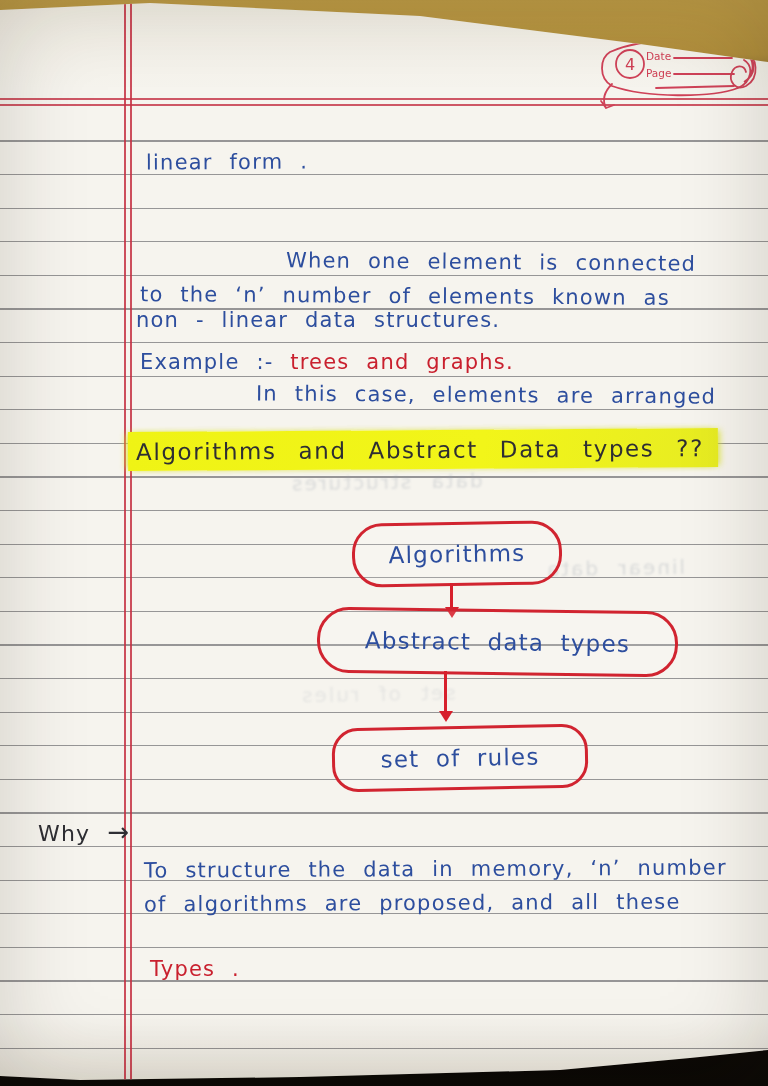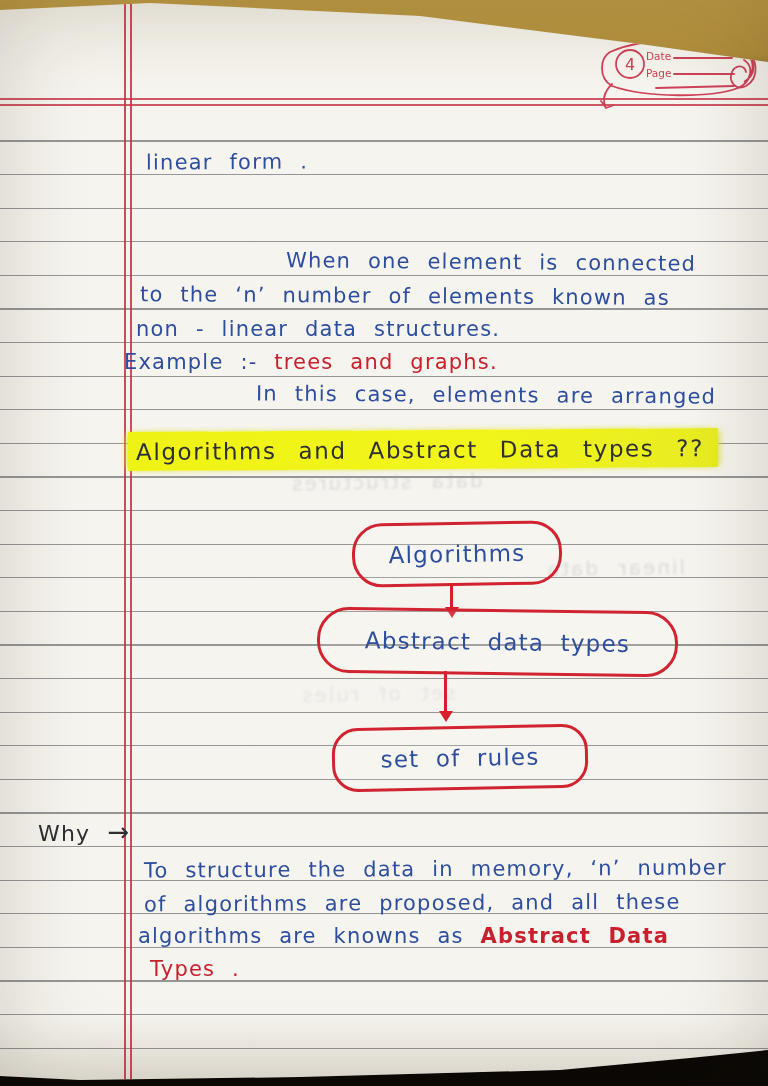--- a/index.html
+++ b/index.html
@@ -95,23 +95,23 @@
       <text x="44" y="54" text-anchor="middle" font-size="16" fill="#d04055">4</text>
       <text x="60" y="44" font-size="10.5" fill="#d04055">Date</text>
       <text x="60" y="61" font-size="10.5" fill="#d04055">Page</text>
     </svg>
 
     <div class="t blue" style="left:146px;top:148px;transform:rotate(-0.4deg)">linear form .</div>
 
 
     <div class="t blue" style="left:286px;top:248px;transform:rotate(0.5deg)">When one element is connected</div>
     <div class="t blue" style="left:140px;top:282px;transform:rotate(0.4deg)">to the ‘n’ number of elements known as</div>
-    <div class="t blue" style="left:136px;top:315px">non - linear data structures.</div>
+    <div class="t blue" style="left:136px;top:306px">non - linear data structures.</div>
 
-    <div class="t" style="left:124px;top:348px">
+    <div class="t" style="left:140px;top:348px">
       <span class="blue">Example :- </span><span class="red">trees and graphs.</span>
     </div>
 
     <div class="t blue" style="left:256px;top:381px;transform:rotate(0.4deg)">In this case, elements are arranged</div>
 
     <div class="t black" style="left:128px;top:436px;font-size:23px;letter-spacing:1.6px;word-spacing:13px;transform:rotate(-0.4deg)">
       <span class="hl">Algorithms and Abstract Data types ??</span>
     </div>
 
     <div class="node" style="left:352px;top:522px;width:204px;height:58px;transform:rotate(-1deg)">
@@ -132,20 +132,17 @@
       <span>set of rules</span>
     </div>
 
     <div class="t black" style="left:38px;top:818px;font-size:22px">
       <span>Why</span>
       <span style="font-size:26px">→</span>
     </div>
 
     <div class="t blue" style="left:144px;top:855px;transform:rotate(-0.3deg)">To structure the data in memory, ‘n’ number</div>
     <div class="t blue" style="left:144px;top:889px;transform:rotate(-0.3deg)">of algorithms are proposed, and all these</div>
-    <div class="t" style="left:138px;top:922px">
-      <span class="blue">algorithms are knowns as </span><span class="red" style="font-weight:bold">Abstract Data</span>
-    </div>
     <div class="t red" style="left:150px;top:955px;font-weight:normal">Types .</div>
 
   </div>
   <div class="vignette"></div>
 </div>
 
 </body></html>

